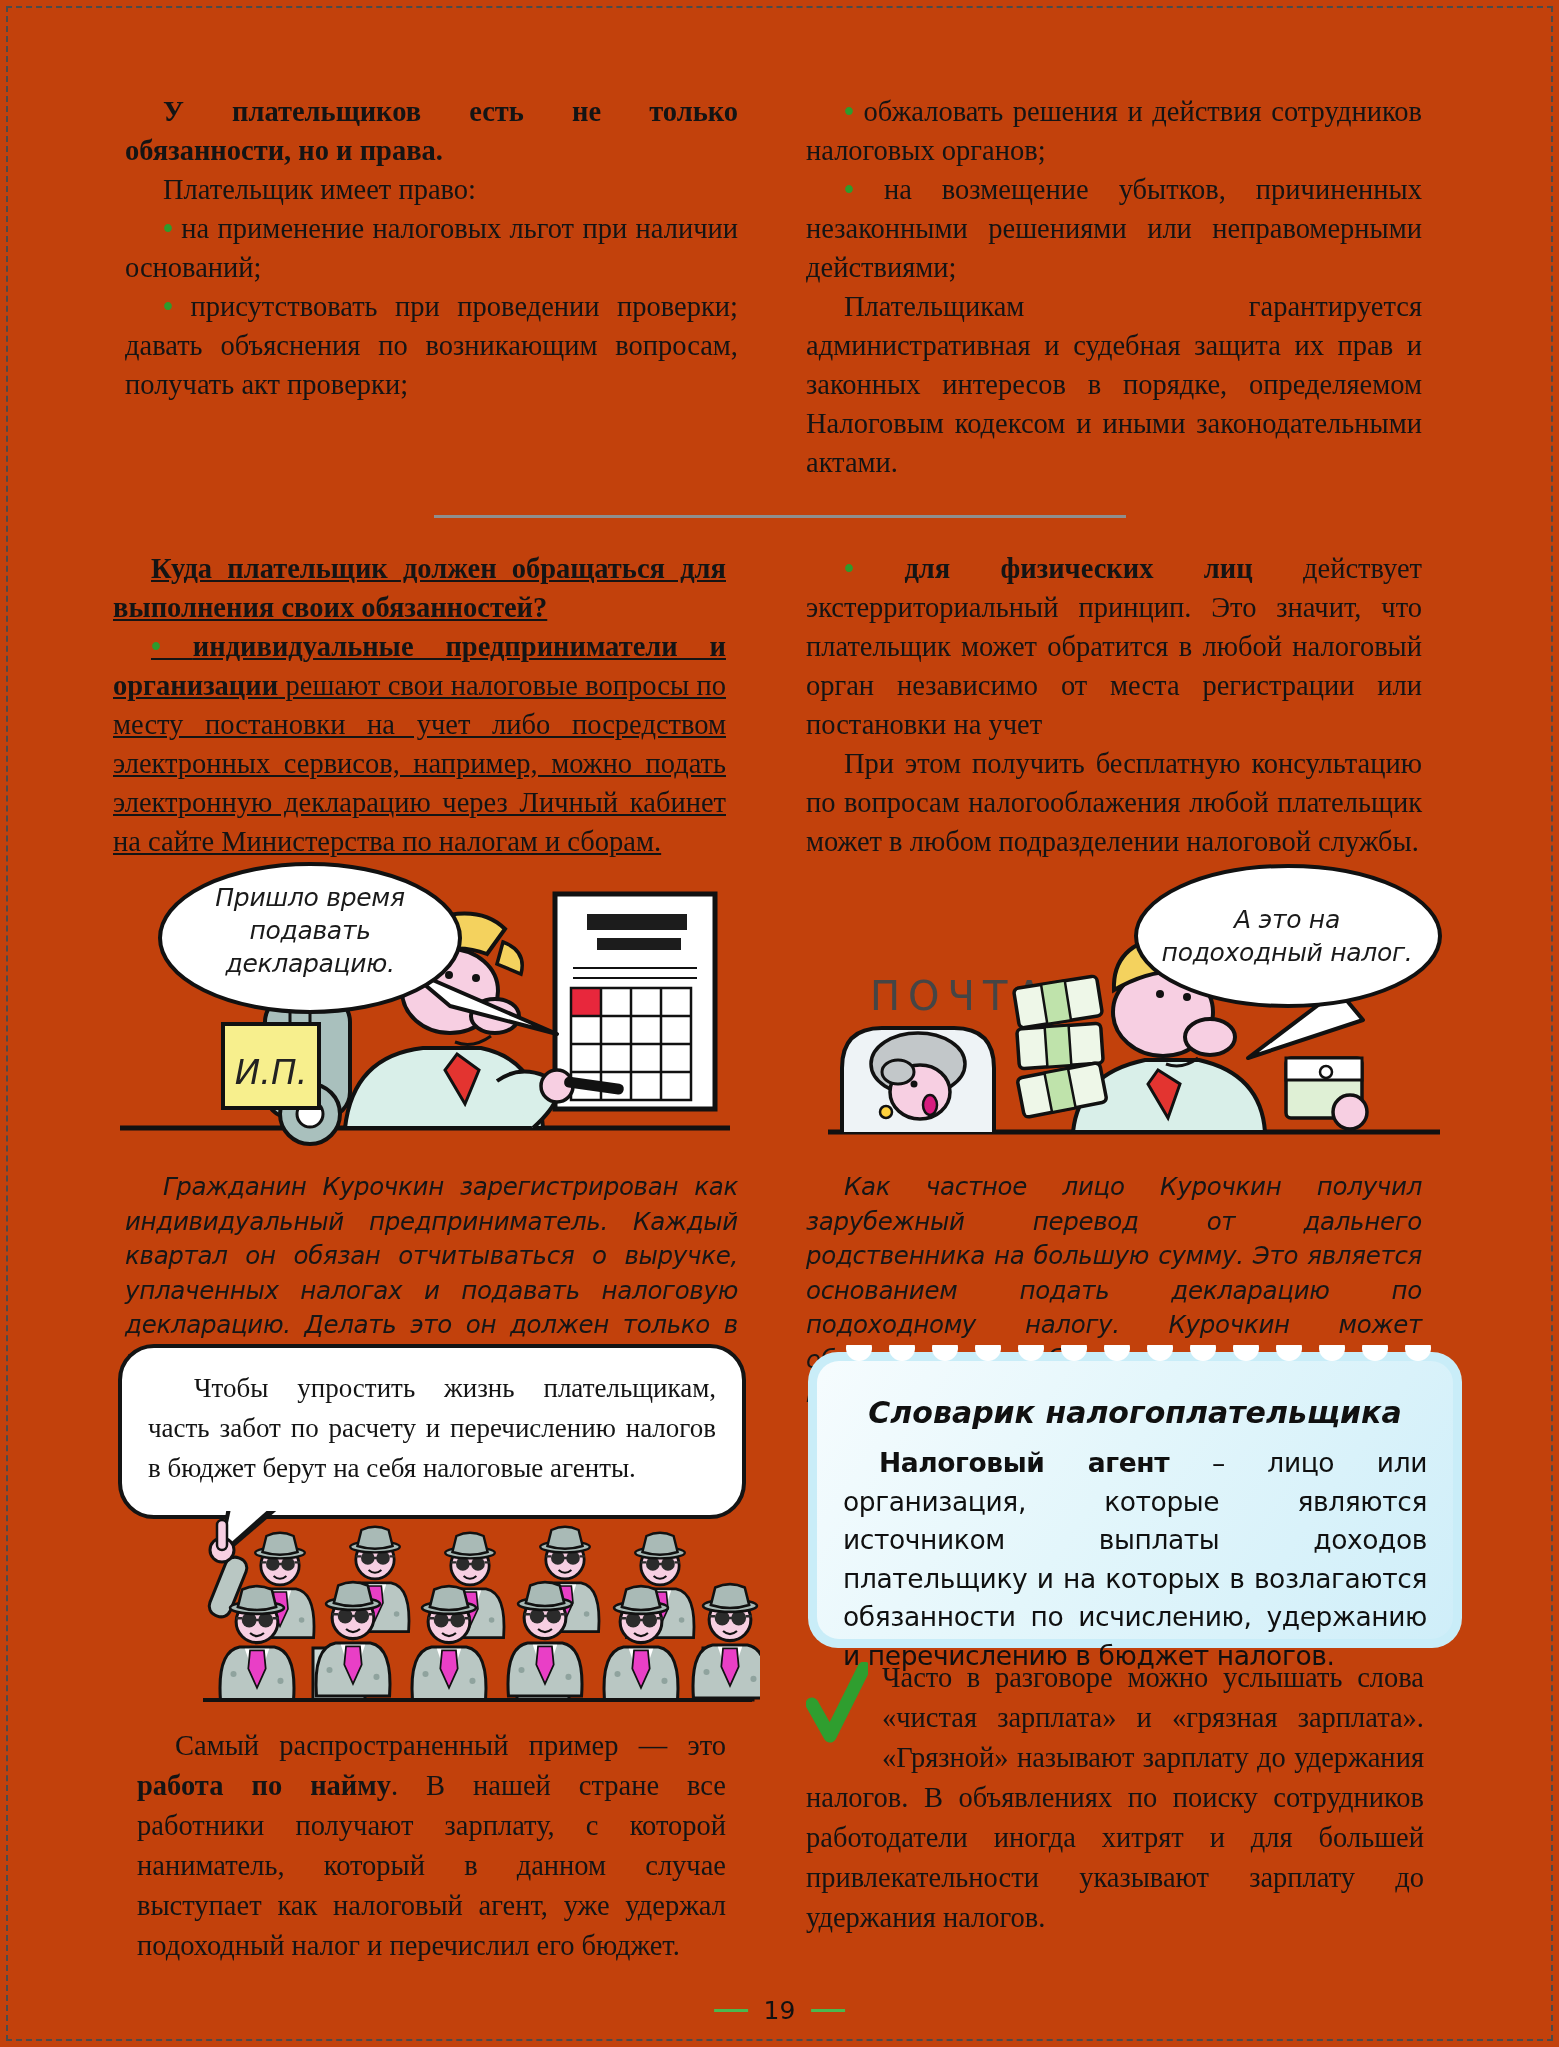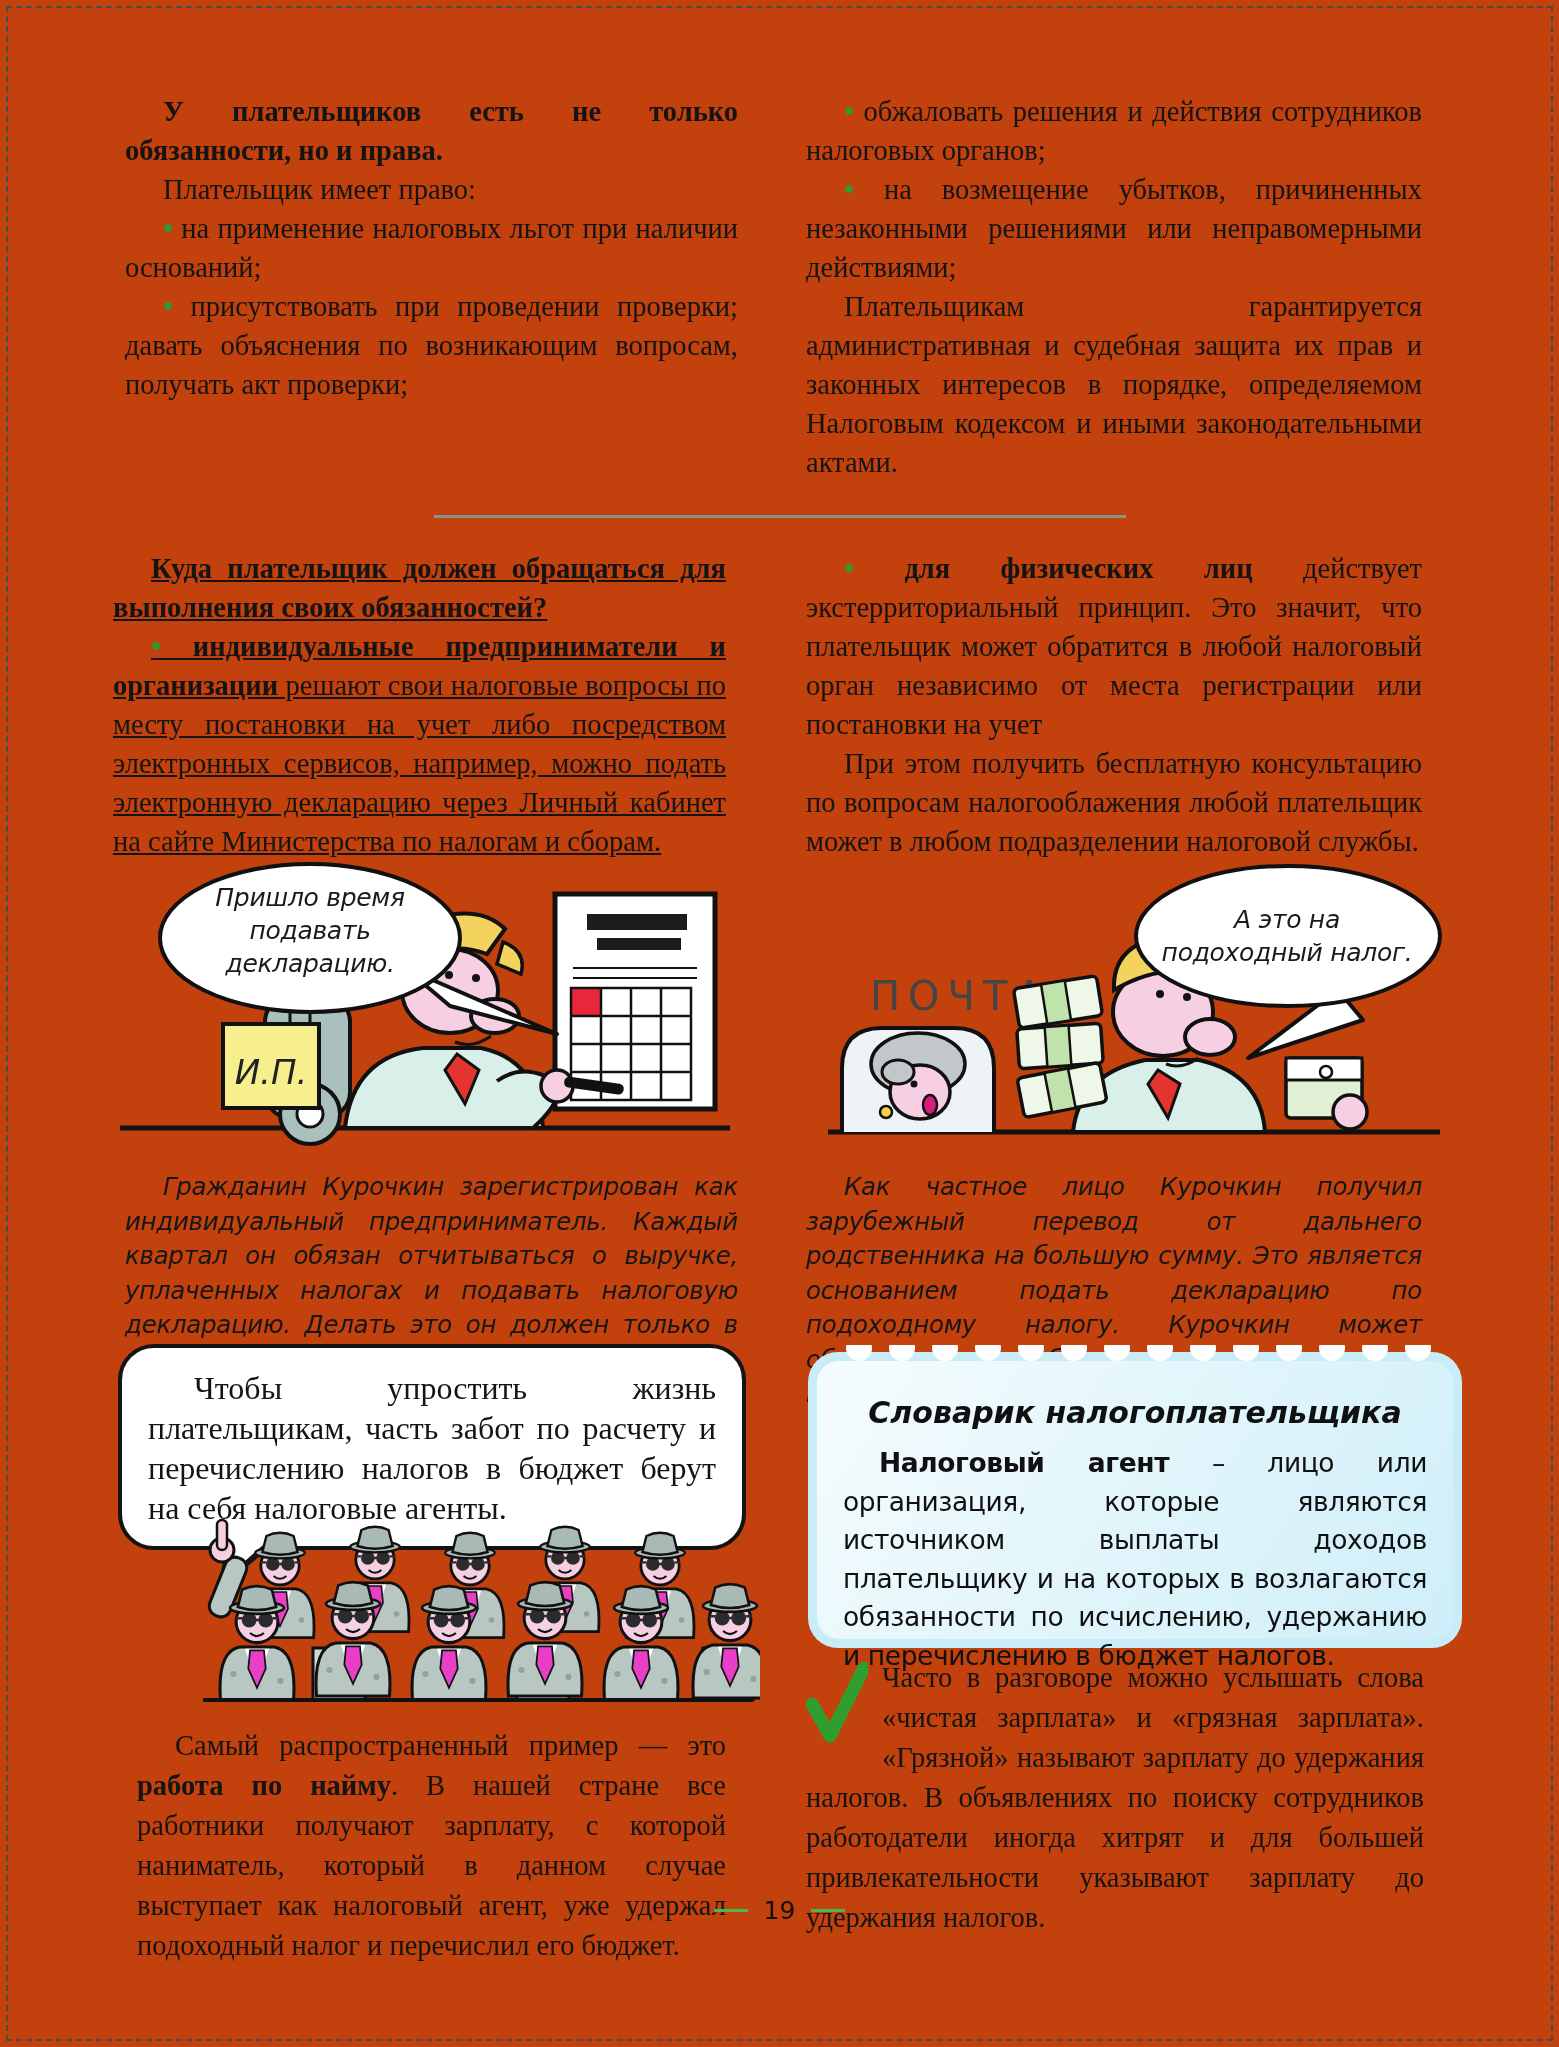--- a/index.html
+++ b/index.html
@@ -43,21 +43,21 @@
     font-size:24.5px; line-height:34.5px; text-align:justify; text-indent:38px;
     letter-spacing:-0.3px; color:#161616;
   }
   #caption1 { left:125px; top:1170px; width:613px; }
   #caption2 { left:806px; top:1170px; width:616px; }
 
   
   #agent-speech {
     position:absolute; left:118px; top:1344px; width:628px; box-sizing:border-box;
     border:4px solid #141414; border-radius:36px; background:#fff;
-    padding:20px 26px 18px; font-size:32px; line-height:40px;
+    padding:20px 26px 27px; font-size:27px; line-height:40px;
     text-align:justify; text-indent:46px;
   }
   .tail-b, .tail-w { position:absolute; width:0; height:0; }
   .tail-b { bottom:-46px; left:92px;
             border-left:16px solid transparent; border-right:34px solid transparent;
             border-top:50px solid #141414; transform:skewX(-26deg); }
   .tail-w { bottom:-35px; left:99px;
             border-left:11px solid transparent; border-right:25px solid transparent;
             border-top:39px solid #ffffff; transform:skewX(-26deg); }
   #crowd { position:absolute; left:195px; top:1498px; width:565px; height:210px; }
@@ -81,21 +81,21 @@
     font-weight:bold; font-style:italic; font-size:30px; margin:8px 0 14px 0; color:#101010; }
   .dict-body { font-family:"DejaVu Sans", sans-serif; font-size:26.5px; line-height:38.5px;
     text-align:justify; text-indent:36px; margin:0; letter-spacing:-0.4px; color:#101010; }
 
   
   #tip { position:absolute; left:806px; top:1658px; width:618px;
          font-size:28.5px; line-height:40px; text-align:justify; }
   #tip .check { float:left; width:62px; height:86px; margin:4px 14px 4px 0; }
 
   
-  #pagenum { position:absolute; left:50%; top:1896px; transform:translateX(-50%);
+  #pagenum { position:absolute; left:50%; top:1996px; transform:translateX(-50%);
     display:flex; align-items:center; gap:16px;
     font-family:"DejaVu Sans", sans-serif; font-size:25px; color:#111; }
   .pn-dash { width:34px; height:3px; background:#49b94f; }
 
   .svgtext-sign { font-family:"DejaVu Sans", sans-serif; }
 </style>
 </head>
 <body>
 
 <div class="page">

